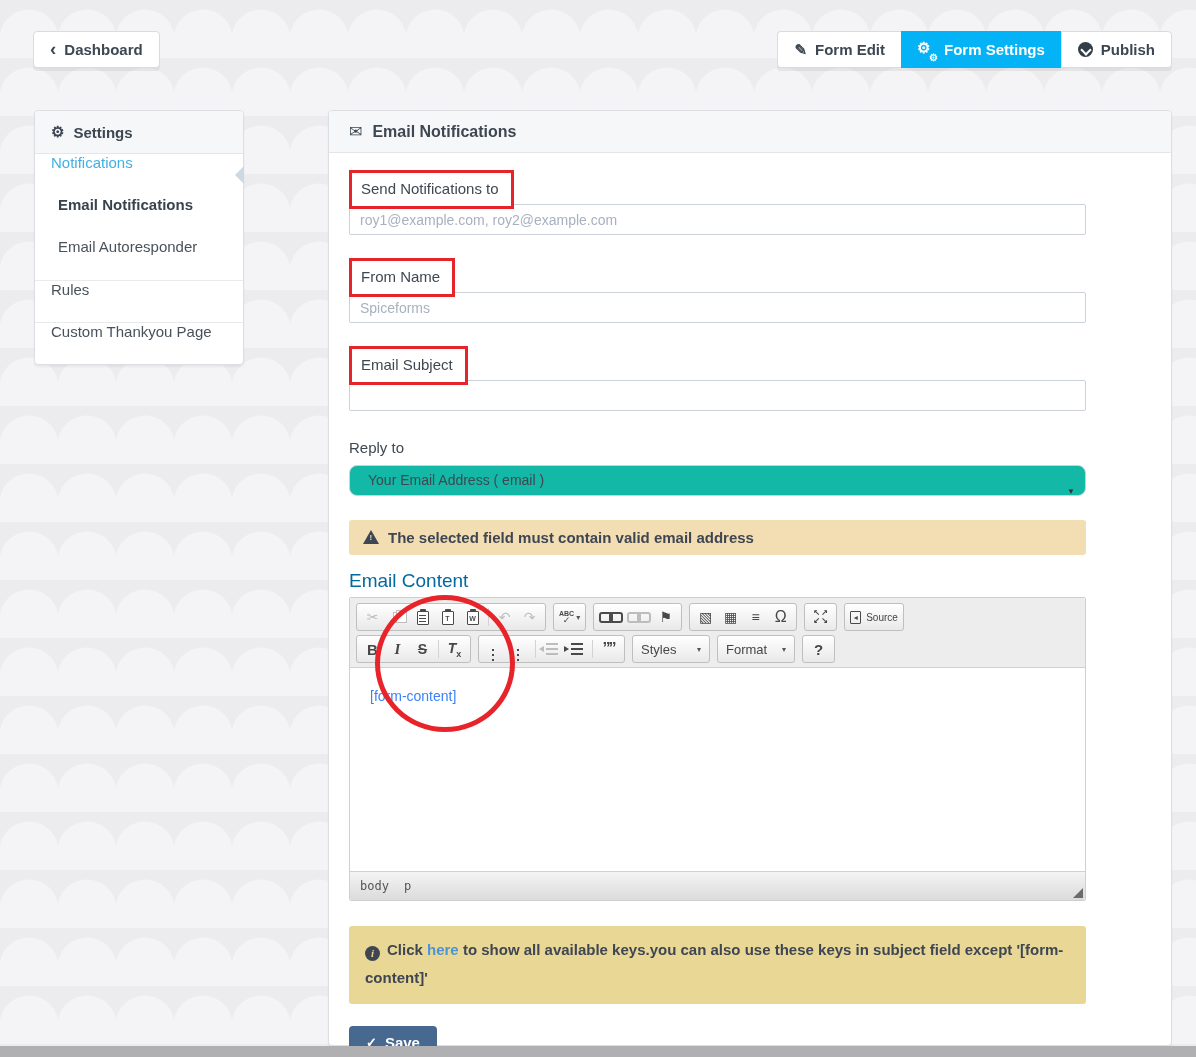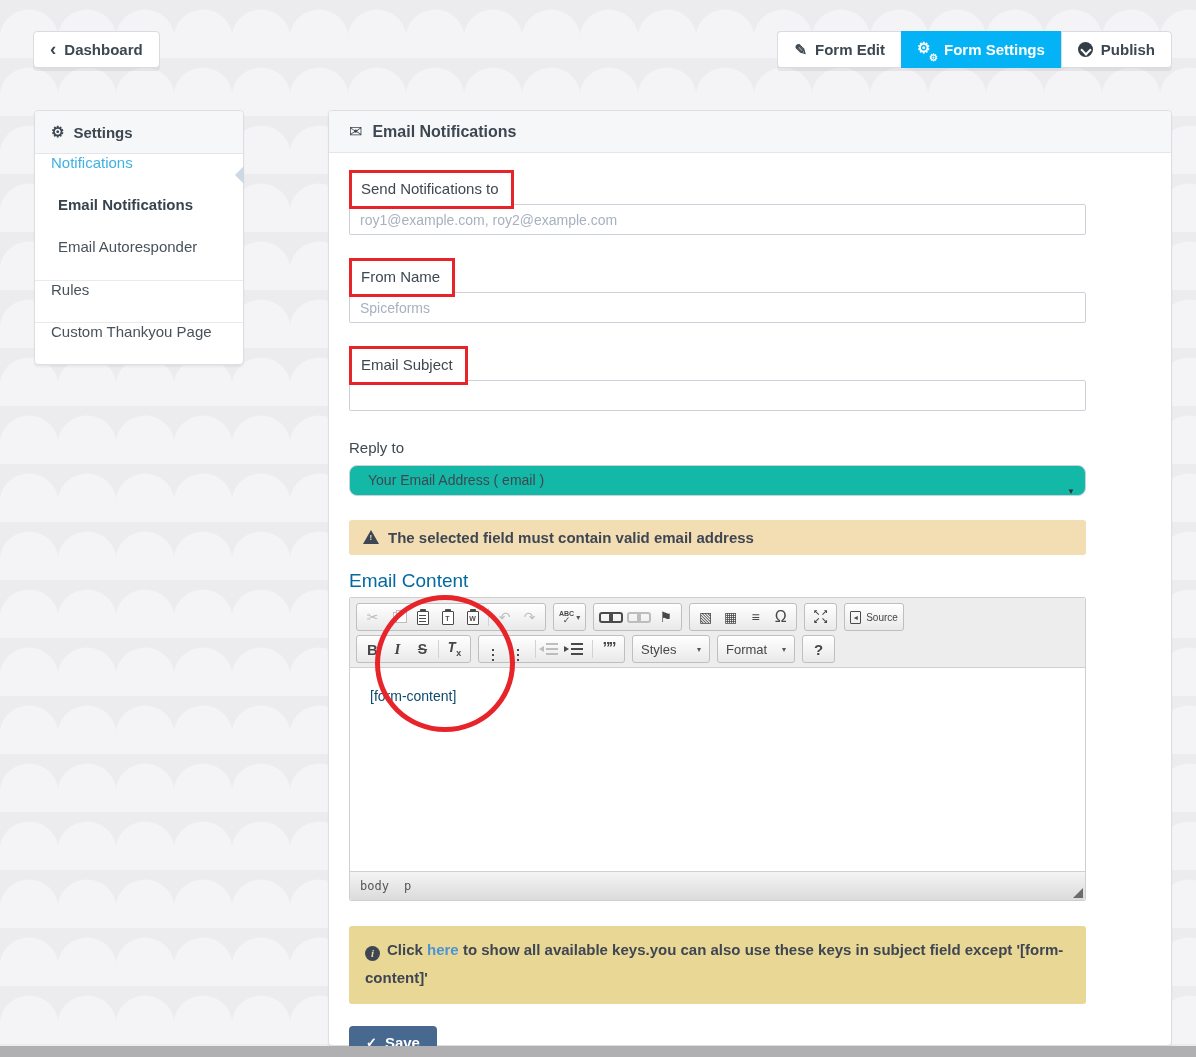--- a/index.html
+++ b/index.html
@@ -91,21 +91,21 @@
   .tgroup{display:inline-flex;align-items:center;background:linear-gradient(#ffffff,#e9e9e9);
        border:1px solid #bfbfbf;border-radius:3px;padding:1px 3px;height:28px;}
   .tbtn{display:inline-flex;align-items:center;justify-content:center;min-width:25px;height:24px;
        border:none;background:transparent;color:#474747;font-size:14px;cursor:pointer;padding:0 2px;
        font-family:"Liberation Sans",sans-serif;}
   .tsep{width:1px;height:18px;background:#d2d2d2;margin:0 3px;}
   .dim{color:#bdbdbd;}
   .bold-b{font-weight:700;font-size:15px;}
   .ital{font-style:italic;font-family:"Liberation Serif",serif;font-weight:700;font-size:15px;}
   .strike{text-decoration:line-through;font-weight:700;font-size:14px;}
-  .tfx{font-style:italic;font-family:Liberation Mono, monospace;font-weight:700;font-size:14px;}
+  .tfx{font-style:italic;font-family:Liberation Sans, sans-serif;font-weight:700;font-size:14px;}
   .tfx sub{font-size:9px;font-style:normal;}
   .quote{font-weight:700;font-size:16px;letter-spacing:-2px;}
   .combo{display:inline-flex;align-items:center;justify-content:space-between;width:78px;height:28px;
        padding:0 8px;background:linear-gradient(#fff,#e9e9e9);border:1px solid #bfbfbf;border-radius:3px;
        font-size:13px;color:#474747;cursor:pointer;}
   .combo .caret{font-size:8px;color:#555;}
   .spell{display:flex;flex-direction:column;align-items:center;line-height:1;}
   .spell .abc{font-size:7px;font-weight:700;letter-spacing:0;}
   .spell .chk{font-size:9px;margin-top:-1px;}
   .mini-caret{font-size:8px;margin-left:2px;color:#555;}
@@ -130,21 +130,21 @@
        border-top:3px solid transparent;border-bottom:3px solid transparent;border-left:5px solid #4a4a4a;}
   .ic-ind.outd::before{border-left:none;border-right:5px solid #bdbdbd;}
   .maxgrid{display:grid;grid-template-columns:8px 8px;font-size:8px;line-height:8px;font-weight:700;}
   .srcpage{position:relative;width:11px;height:13px;border:1px solid #4a4a4a;border-radius:1px;
        display:inline-flex;align-items:center;justify-content:center;margin-right:5px;}
   .srcpage span{font-size:8px;color:#4a4a4a;}
   .src-label{font-size:10px;color:#474747;}
   .omega{font-size:16px;}
   .flagic{font-size:14px;}
 
-  .edit-area{height:203px;padding:20px;font-size:14px;color:#0c4a6e;background:#fff;cursor:text;}
+  .edit-area{height:203px;padding:20px;font-size:14px;color:#3b82f6;background:#fff;cursor:text;}
   .edit-footer{position:relative;height:29px;background:linear-gradient(#f4f4f4,#dbdbdb);
        border-top:1px solid #d0d0d0;display:flex;align-items:center;padding:0 10px;
        font-family:"DejaVu Sans Mono",monospace;font-size:12px;color:#555;word-spacing:8px;border-radius:0 0 2px 2px;}
   .resize-handle{position:absolute;right:2px;bottom:2px;width:0;height:0;
        border-left:10px solid transparent;border-bottom:10px solid #6b6b6b;cursor:nwse-resize;}
 
   .alert-info{margin-top:25px;width:737px;padding:10px 16px 12px;background:#e9d795;border-radius:3px;
        font-size:15px;font-weight:700;color:#3f4653;line-height:28px;}
   .infoc{display:inline-flex;align-items:center;justify-content:center;width:15px;height:15px;border-radius:50%;
        background:#3f4653;color:#e9d795;font-family:"Liberation Serif",serif;font-style:italic;

